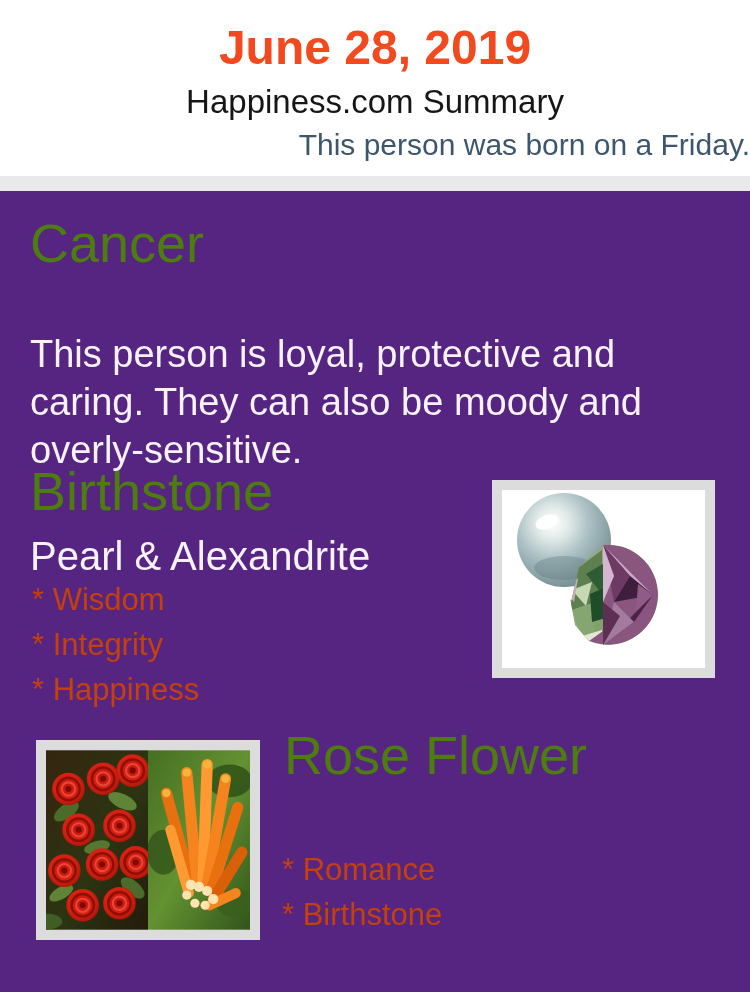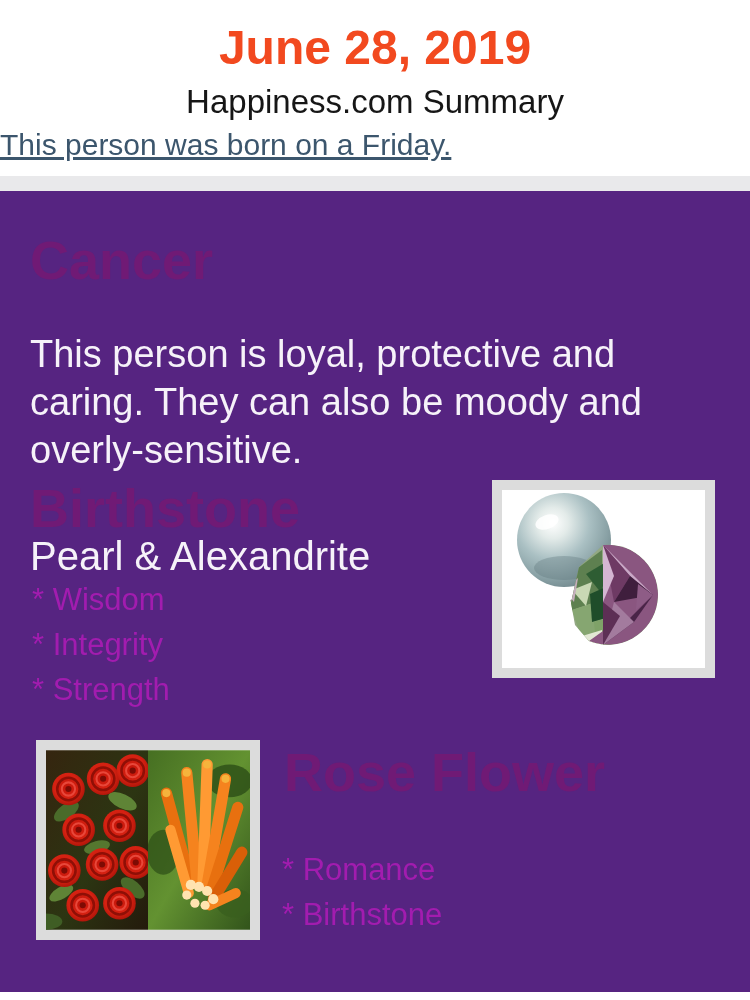--- a/index.html
+++ b/index.html
@@ -10,43 +10,43 @@
   
   .hdr-date{
     position:absolute;top:20px;left:0;width:750px;text-align:center;
     font-size:48px;font-weight:700;letter-spacing:0px;
   }
   .hdr-summary{
     position:absolute;top:83px;left:0;width:750px;text-align:center;
     font-size:33px;font-weight:400;color:#161616;
   }
   .hdr-friday{
-    position:absolute;top:128px;left:0;width:750px;text-align:left;
-    font-size:30px;font-weight:400;text-decoration:underline;
+    position:absolute;top:128px;left:0;width:750px;text-align:right;
+    font-size:30px;font-weight:400;
   }
   .divider{
     position:absolute;top:176px;left:0;width:750px;height:15px;
   }
   
   .purple{
     position:absolute;top:191px;left:0;width:750px;height:809px;
   }
   .h1{
-    position:absolute;font-size:54px;font-weight:700;color:#701a75;line-height:1;margin-top:17px;
+    position:absolute;font-size:54px;font-weight:400;color:#4d7c0f;line-height:1;
   }
   .sign-heading{left:30px;top:216px;}
   .sign-desc{
     position:absolute;left:30px;top:296px;width:632px;
     font-size:38px;line-height:48px;color:#f6f2f9;font-weight:400;margin-top:34px;
   }
   .stone-heading{left:30px;top:464px;}
   .stone-names{
     position:absolute;left:30px;top:534px;font-size:40px;color:#f6f2f9;font-weight:400;
   }
-  .trait{font-size:31px;color:#a21caf;font-weight:400;line-height:31px;}
+  .trait{font-size:31px;color:#c2410c;font-weight:400;line-height:31px;}
   .stone-traits{position:absolute;left:32px;top:584px;}
   .stone-traits .trait{margin-bottom:14px;}
   .flower-heading{left:284px;top:728px;}
   .flower-names{
     position:absolute;left:284px;top:797px;font-size:40px;color:#f6f2f9;font-weight:400;
   }
   .flower-traits{position:absolute;left:282px;top:854px;}
   .flower-traits .trait{margin-bottom:14px;}
   
   .photo-frame{
@@ -73,21 +73,21 @@
   <div class="purple" style="background:#562481"></div>
 
   <div class="h1 sign-heading">Cancer</div>
   <div class="sign-desc">This person is loyal, protective and caring. They can also be moody and overly-sensitive.</div>
 
   <div class="h1 stone-heading">Birthstone</div>
   <div class="stone-names">Pearl &amp; Alexandrite</div>
   <div class="stone-traits">
     <div class="trait">* Wisdom</div>
     <div class="trait">* Integrity</div>
-    <div class="trait">* Strength</div>
+    <div class="trait">* Happiness</div>
   </div>
 
   <div class="photo-frame stone-frame">
     <svg width="203" height="178" viewBox="0 0 203 178">
       <defs>
         <radialGradient id="pearlG" cx="38%" cy="32%" r="75%">
           <stop offset="0%" stop-color="#ffffff"></stop>
           <stop offset="22%" stop-color="#e3ebe9"></stop>
           <stop offset="52%" stop-color="#aac0c3"></stop>
           <stop offset="78%" stop-color="#8aa2a6"></stop>

